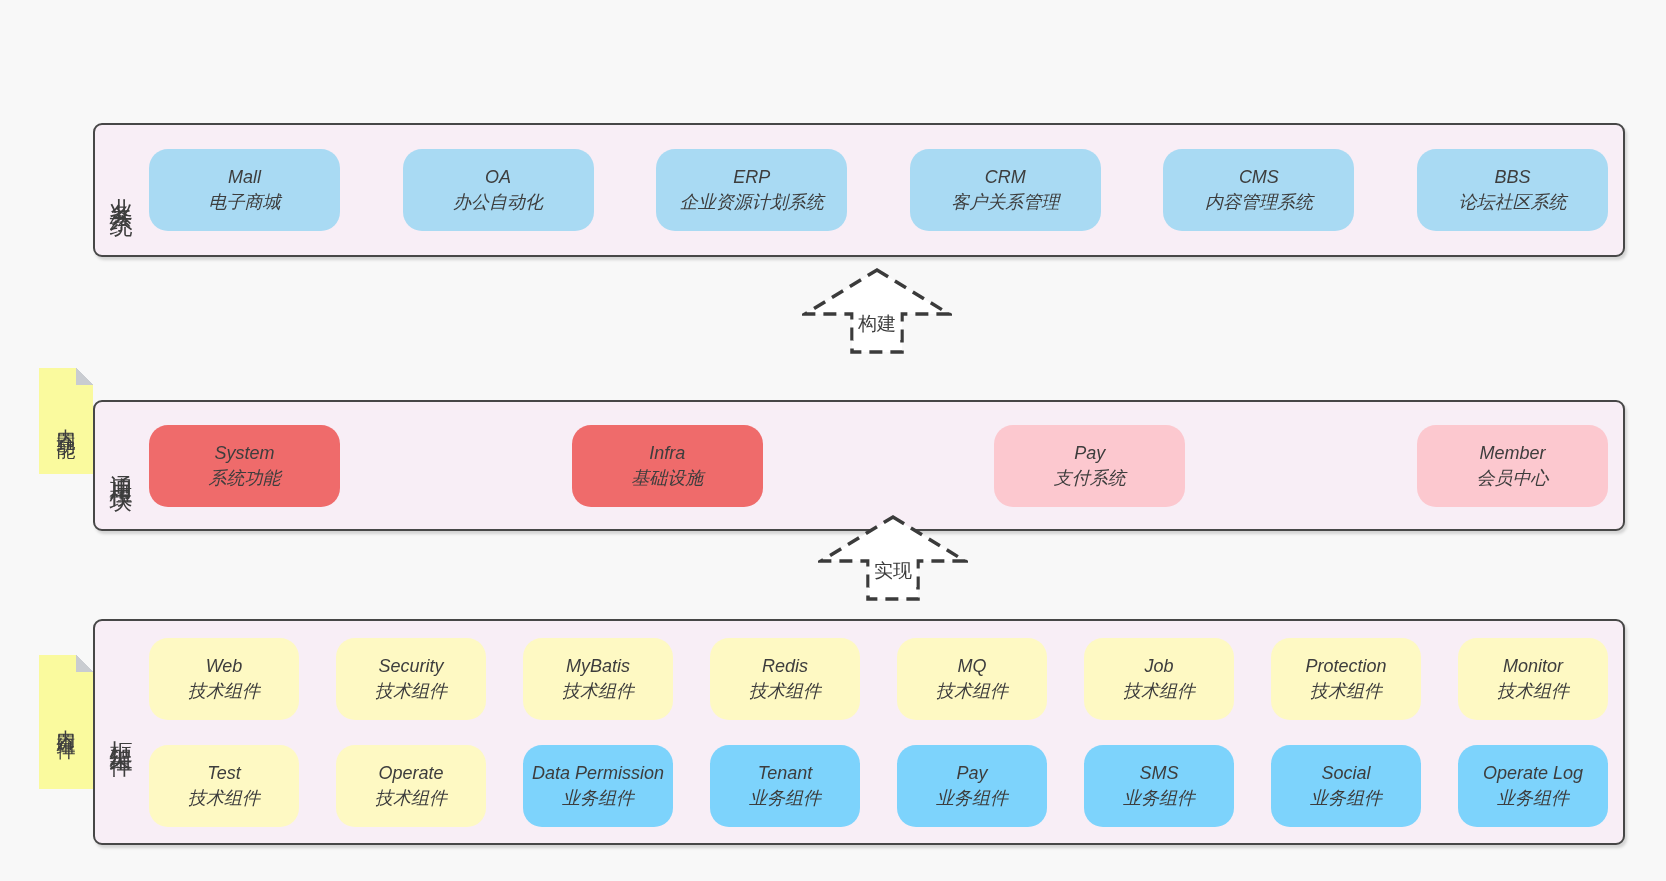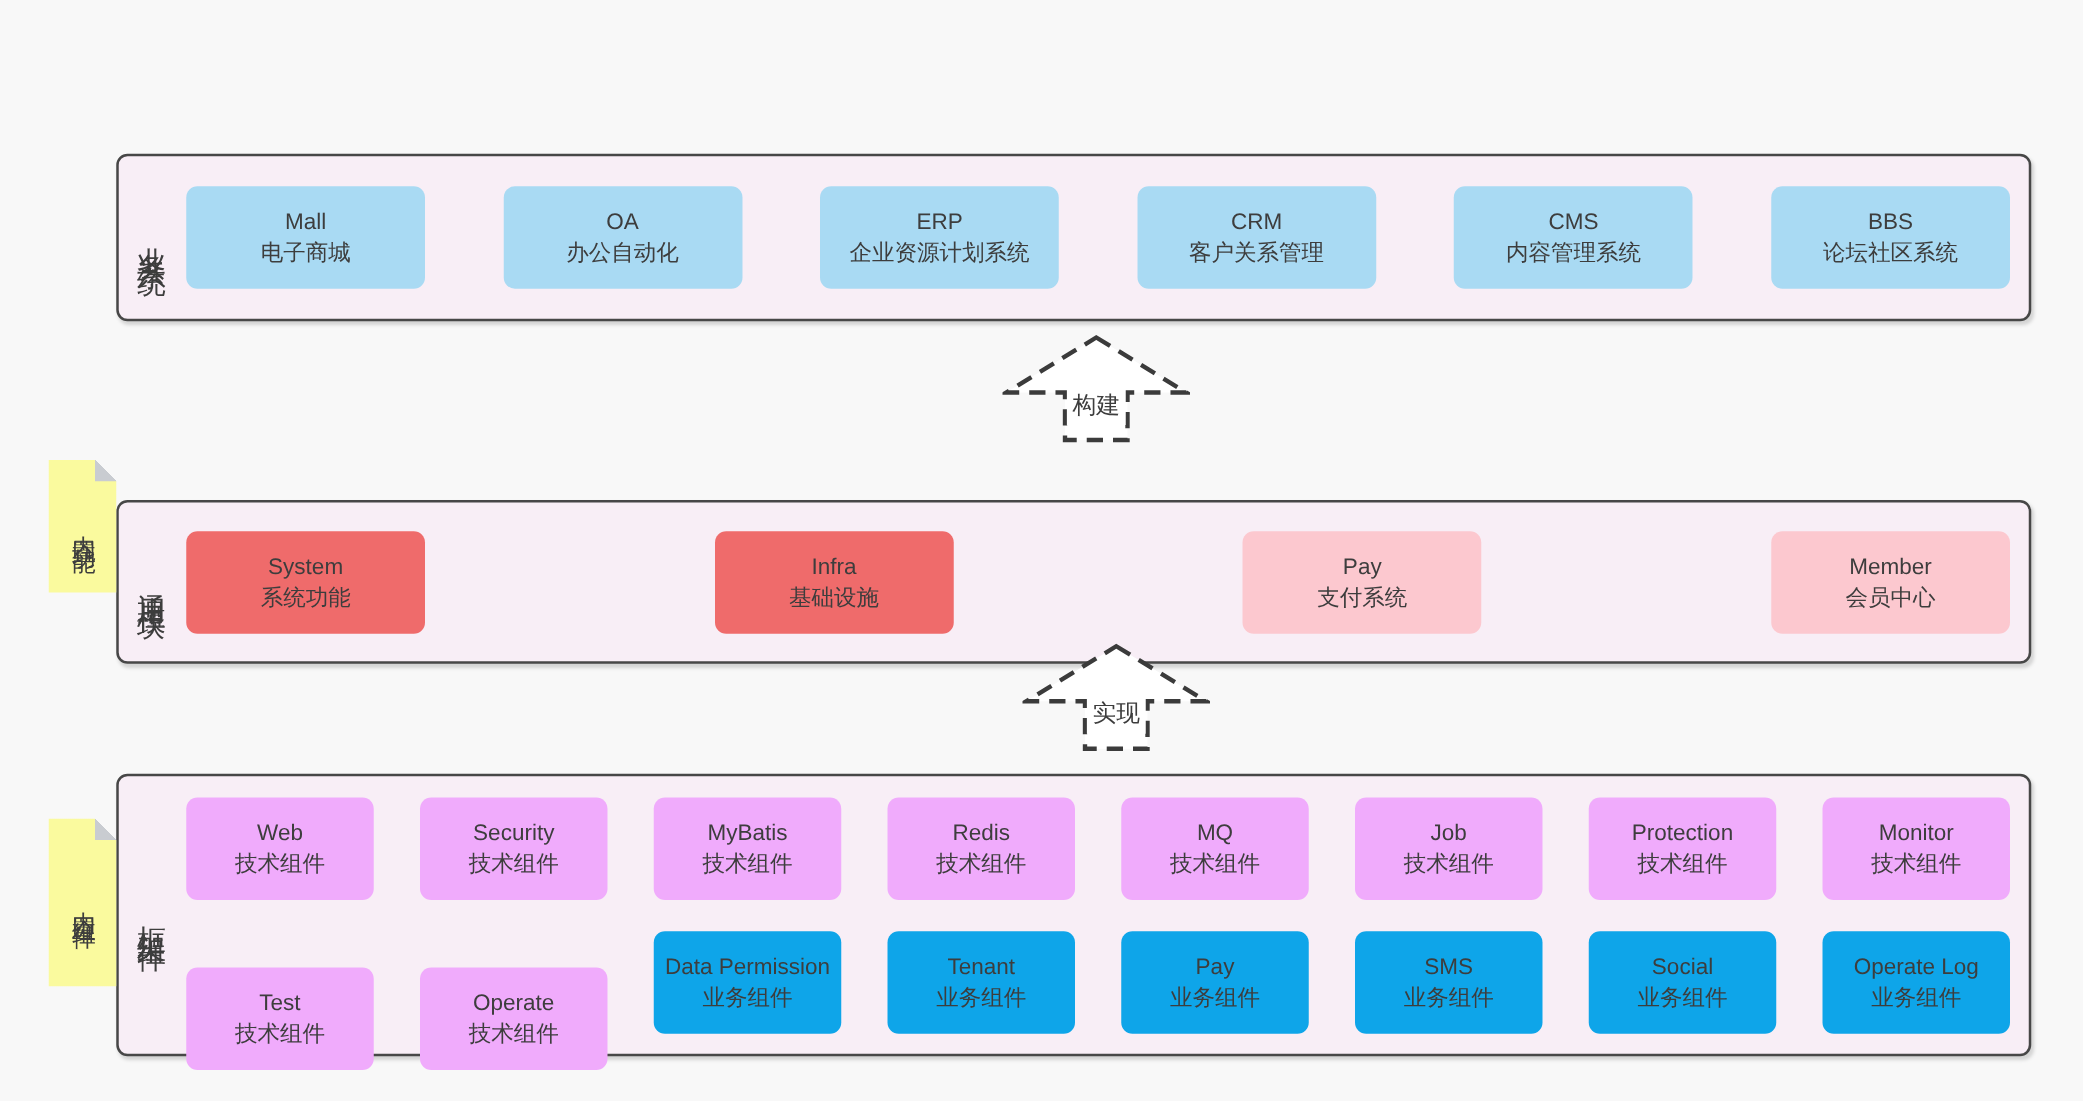--- a/index.html
+++ b/index.html
@@ -44,35 +44,35 @@
     padding-right: 15px;
     display: flex; flex-direction: column;
     justify-content: center;
     gap: 25px;
   }
   .row { display: flex; justify-content: space-between; }
 
   
   .box {
     height: 82px;
-    border-radius: 9px;
+    border-radius: 19px;
     display: flex; flex-direction: column;
     align-items: center; justify-content: center;
     text-align: center;
     font-size: 18px; line-height: 25px;
     color: #3d3d3d;
-    padding: 0 4px; box-sizing: border-box;
+    padding: 0 4px; box-sizing: border-box; font-style: italic;
   }
   .row-6 .box { width: 191px; }
   .row-8 .box { width: 150px; }
   .box.blue       { background: #a9daf3; }
   .box.red        { background: #ef6b6b; }
   .box.pink       { background: #fcc8cf; }
-  .box.green      { background: #f0abfc; margin-top: 29px; }
-  .box.lightgreen { background: #0ea5e9; }
+  .box.green      { background: #fef9c3; }
+  .box.lightgreen { background: #7dd3fc; }
 
   
   .arrow { position: absolute; width: 150px; height: 88px; }
   #arrow-build     { left: 802px; top: 267px; }
   #arrow-implement { left: 818px; top: 514px; }
   .arrow text {
     font-family: "Liberation Sans", "DejaVu Sans", sans-serif;
     font-size: 19px; fill: #3d3d3d;
   }
 

